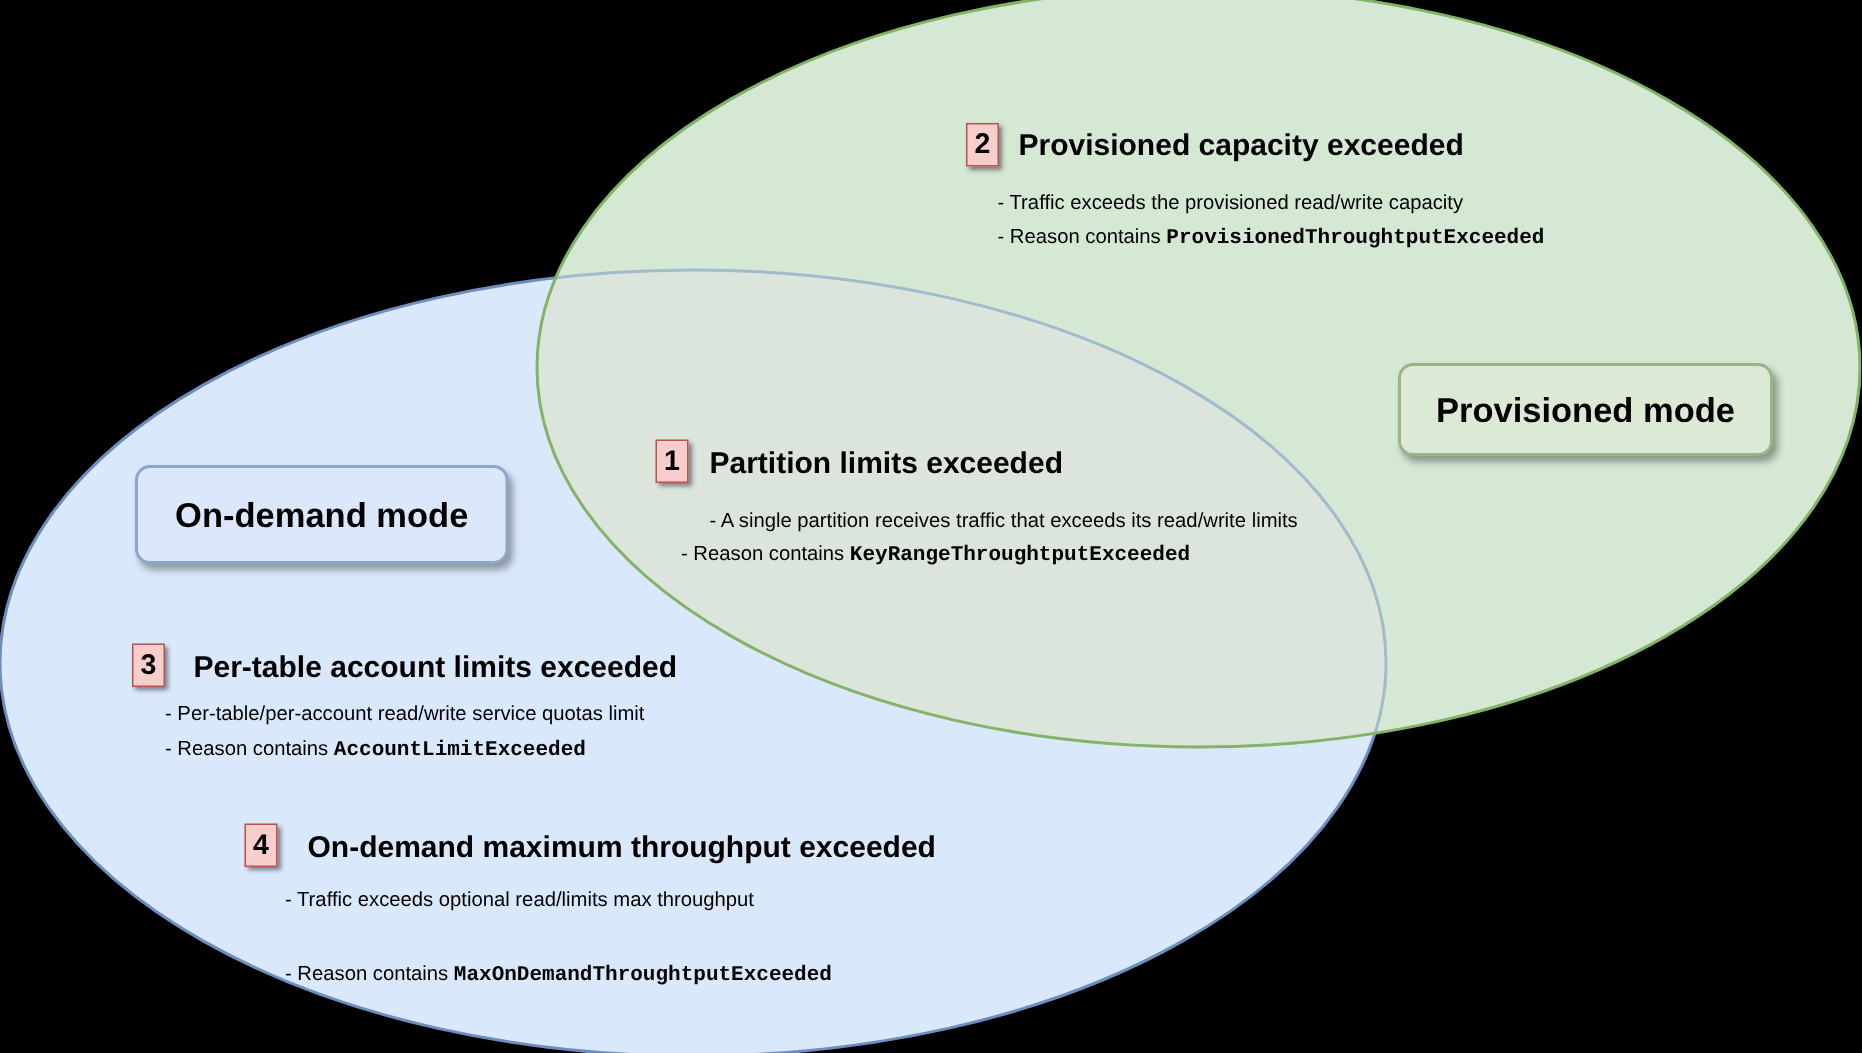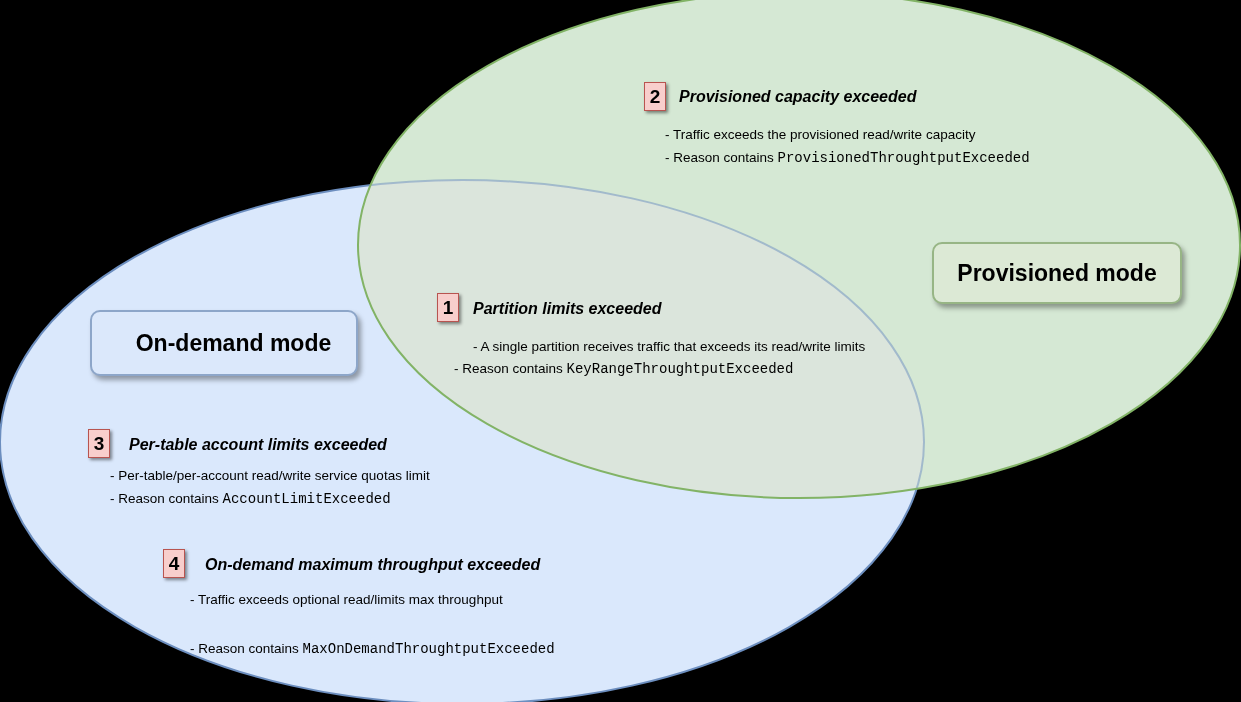--- a/index.html
+++ b/index.html
@@ -16,48 +16,47 @@
     position:absolute;z-index:2;
     display:flex;align-items:center;justify-content:center;
     border-radius:10px;
     font-weight:bold;font-size:23px;
     box-shadow:3px 4px 5px rgba(0,0,0,0.35);
     text-align:right;
   }
   .mode-box.blue{
     background:var(--blue_box_fill);
     border:2px solid var(--blue_box_stroke);
-    padding-left:19px;
   }
   .mode-box.green{
     background:var(--green_box_fill);
     border:2px solid var(--green_box_stroke);
   }
 
   .badge{
     position:absolute;z-index:3;
     width:20px;height:27px;
     background:var(--badge_fill);
     border:1.5px solid var(--badge_stroke);
     display:flex;align-items:center;justify-content:center;
     font-weight:bold;font-size:19px;
     box-shadow:2px 2px 3px rgba(0,0,0,0.45);
   }
   .item-title{
     position:absolute;z-index:3;
-    font-weight:bold;font-style:italic;font-size:16px;
+    font-weight:bold;font-size:20px;
     line-height:30px;white-space:nowrap;
   }
   .bullet{
     position:absolute;z-index:3;
     font-size:13.5px;line-height:20px;white-space:nowrap;text-align:right;
   }
   .code{
     font-family:"Liberation Mono",monospace;
-    font-weight:normal;font-size:14px;
+    font-weight:bold;font-size:14px;
   }
 </style>
 </head>
 <body>
 
 <svg id="venn-svg" width="1241" height="702" viewBox="0 0 1241 702">
   <defs>
     <clipPath id="clipGreen">
       <ellipse cx="799" cy="245" rx="441" ry="253"></ellipse>
     </clipPath>

